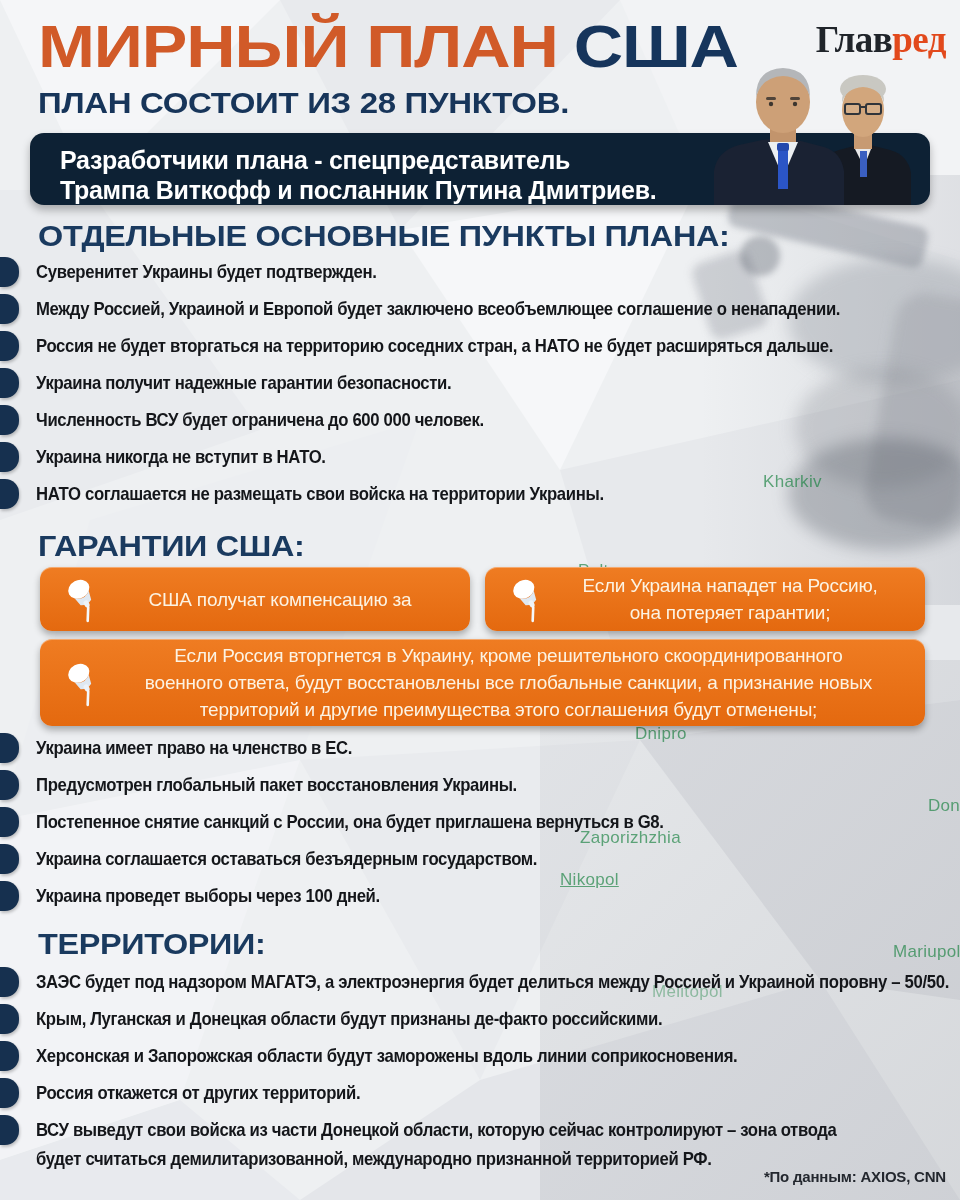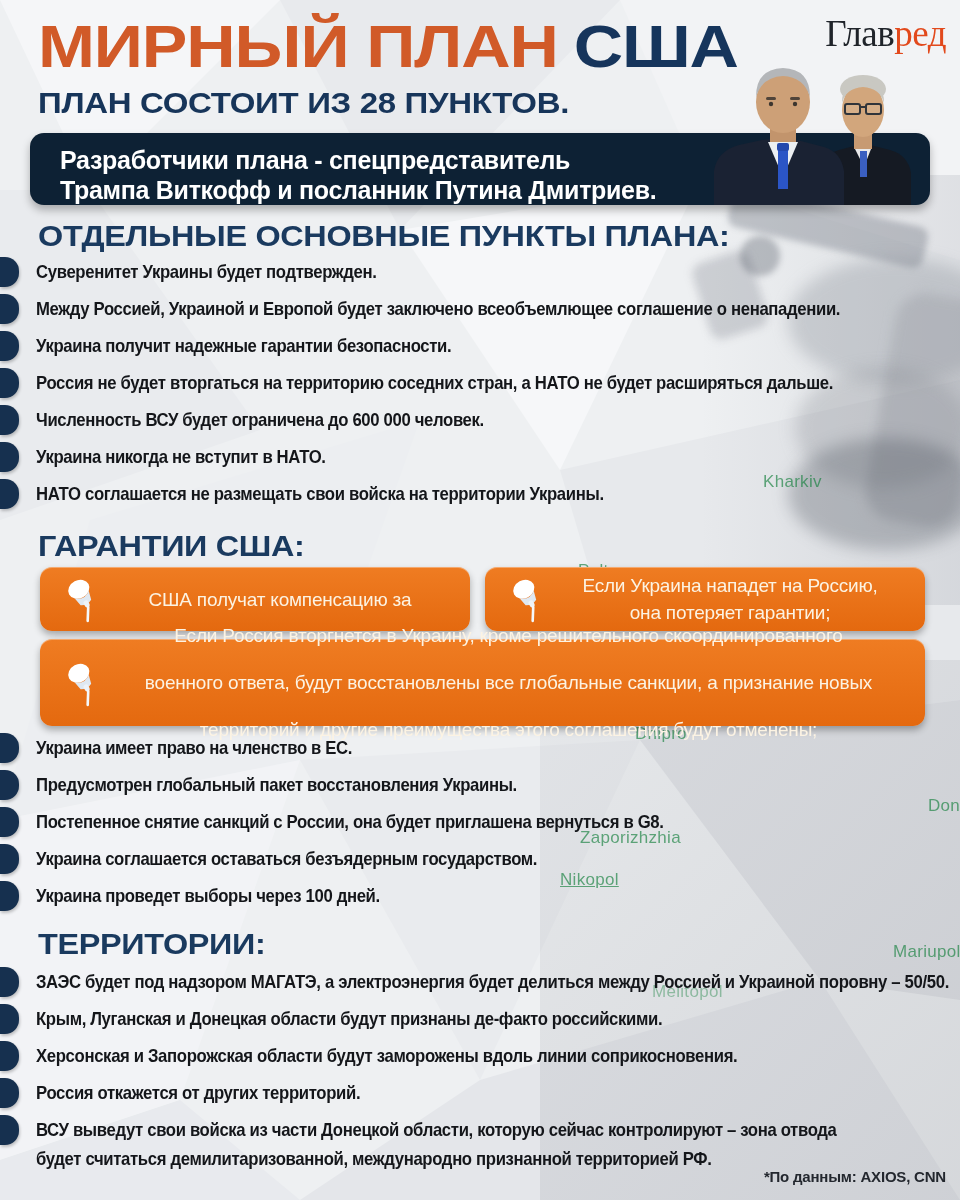--- a/index.html
+++ b/index.html
@@ -20,21 +20,21 @@
   .rwash{right:0;top:175px;width:260px;height:430px;background:linear-gradient(90deg,rgba(120,125,138,0),rgba(120,125,138,.16));}
   .mapwash{left:540px;top:660px;width:420px;height:540px;background:linear-gradient(135deg,rgba(160,163,170,.10),rgba(150,153,160,.28));}
 
   .map-label{position:absolute;color:#15803d;opacity:.65;font-size:17px;letter-spacing:.3px;white-space:nowrap;}
 
   
   .title{position:absolute;left:38px;top:14px;font-size:60px;font-weight:bold;letter-spacing:-1px;white-space:nowrap;transform:scaleX(1.14);transform-origin:0 0;line-height:66px;}
   .title .t-orange{color:#d15a28;margin-right:14px;}
   .title .t-navy{color:#16355c;}
   .subtitle{position:absolute;left:38px;top:86px;font-size:30px;font-weight:bold;color:#17355a;white-space:nowrap;transform:scaleX(1.10);transform-origin:0 0;letter-spacing:-0.3px;}
-  .logo{position:absolute;right:14px;top:12px;font-family:"Liberation Serif","DejaVu Serif",serif;font-size:37px;font-weight:normal;letter-spacing:-0.5px;white-space:nowrap;}
+  .logo{position:absolute;right:14px;top:18px;font-family:"Liberation Serif","DejaVu Serif",serif;font-size:37px;font-weight:bold;letter-spacing:-0.5px;white-space:nowrap;}
   .logo .l-dark{color:#20242a;}
   .logo .l-red{color:#e2491c;}
   .banner{position:absolute;left:30px;top:133px;width:900px;height:72px;background:#0d2134;border-radius:14px;box-shadow:0 5px 9px rgba(0,0,0,.28);color:#fff;padding:12px 0 0 30px;box-sizing:border-box;font-size:25px;line-height:30px;font-weight:bold;letter-spacing:-0.3px;z-index:2;}
   .portraits{position:absolute;left:678px;top:55px;width:255px;height:150px;z-index:3;}
 
   
   .sec-h{position:absolute;left:38px;font-size:30px;font-weight:bold;color:#1a3a5f;white-space:nowrap;transform:scaleX(1.08);transform-origin:0 0;letter-spacing:-0.3px;}
   .list{position:absolute;left:0;right:0;}
   .item{display:flex;align-items:center;height:30px;margin-bottom:7px;}
   .item.multi{height:auto;align-items:flex-start;}
@@ -138,25 +138,25 @@
     <div class="item">
         <span class="pill"></span>
         <span class="txt">Суверенитет Украины будет подтвержден.</span>
       </div>
     <div class="item">
         <span class="pill"></span>
         <span class="txt">Между Россией, Украиной и Европой будет заключено всеобъемлющее соглашение о ненападении.</span>
       </div>
     <div class="item">
         <span class="pill"></span>
+        <span class="txt">Россия не будет вторгаться на территорию соседних стран, а НАТО не будет расширяться дальше.</span>
+      </div>
+    <div class="item">
+        <span class="pill"></span>
         <span class="txt">Украина получит надежные гарантии безопасности.</span>
-      </div>
-    <div class="item">
-        <span class="pill"></span>
-        <span class="txt">Россия не будет вторгаться на территорию соседних стран, а НАТО не будет расширяться дальше.</span>
       </div>
     <div class="item">
         <span class="pill"></span>
         <span class="txt">Численность ВСУ будет ограничена до 600 000 человек.</span>
       </div>
     <div class="item">
         <span class="pill"></span>
         <span class="txt">Украина никогда не вступит в НАТО.</span>
       </div>
     <div class="item">
@@ -198,21 +198,21 @@
 
   <div class="obox" style="left:40px;top:639px;width:885px;height:87px;">
     <svg class="pin" viewBox="0 0 44 48">
       <g transform="rotate(-28 22 24)">
         <ellipse cx="22" cy="13" rx="11" ry="9" fill="#ffffff"></ellipse>
         <path d="M14 19 Q22 26 30 19 L28 28 Q22 31.5 16 28 Z" fill="#dfe8f2"></path>
         <rect x="19.5" y="26" width="5" height="7" rx="2" fill="#eef3f9"></rect>
         <path d="M22 33 L15 45" stroke="#f4f8fc" stroke-width="2.6" stroke-linecap="round"></path>
       </g>
     </svg>
-    <div class="obody" style="padding-left:85px;padding-right:33px;gap:20px;">
+    <div class="obody" style="padding-left:85px;padding-right:33px;">
       <div>Если Россия вторгнется в Украину, кроме решительного скоординированного</div>
       <div>военного ответа, будут восстановлены все глобальные санкции, а признание новых</div>
       <div>территорий и другие преимущества этого соглашения будут отменены;</div>
     </div>
   </div>
 
   <div class="list" style="top:733px;">
     <div class="item">
         <span class="pill"></span>
         <span class="txt">Украина имеет право на членство в ЕС.</span>

